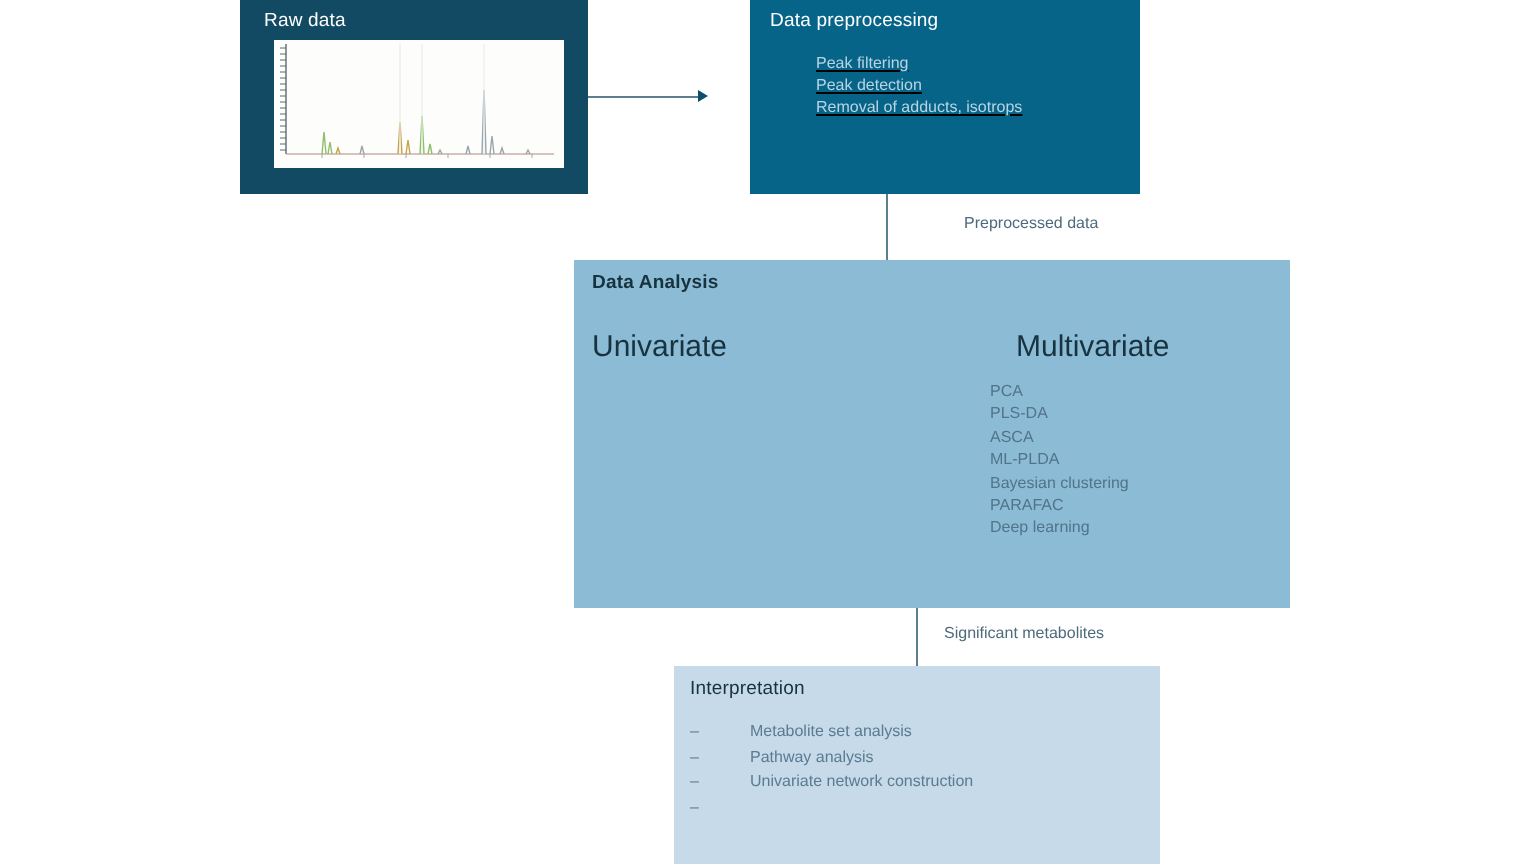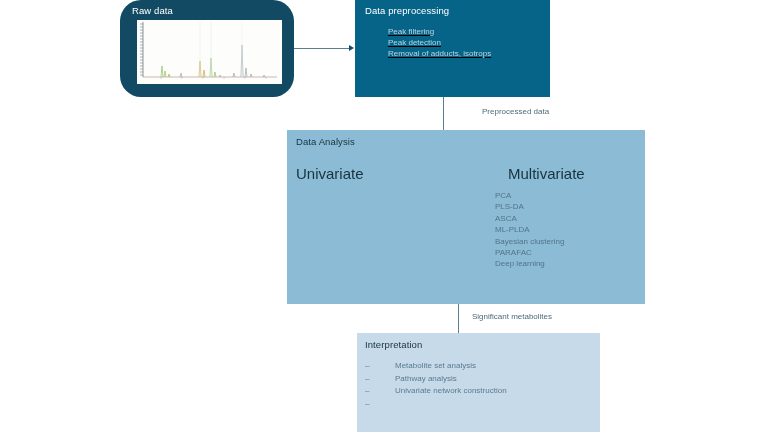--- a/index.html
+++ b/index.html
@@ -28,41 +28,40 @@
     white-space: nowrap;
   }
 
   
   #raw-data-box {
     left: 120px;
     top: 0px;
     width: 174px;
     height: 97px;
     background: #124a63;
-    border-radius: 21px;
   }
   #raw-data-box .box-title {
     left: 12px;
     top: 5px;
     color: #ffffff;
     font-size: 9.5px;
   }
   #spectrum-panel {
     position: absolute;
     left: 17px;
     top: 20px;
     width: 145px;
     height: 64px;
     background: #fdfdfb;
   }
   #spectrum-svg { display: block; }
 
   
   #preprocessing-box {
-    left: 355px;
+    left: 375px;
     top: 0px;
     width: 195px;
     height: 97px;
     background: #076489;
   }
   #preprocessing-box .box-title {
     left: 10px;
     top: 5px;
     color: #ffffff;
   }
@@ -87,20 +86,21 @@
     left: 287px;
     top: 130px;
     width: 358px;
     height: 174px;
     background: #8cbbd6;
   }
   #data-analysis-box .box-title {
     left: 9px;
     top: 6px;
     color: #17333f;
+    font-weight: bold;
   }
   .col-head {
     position: absolute;
     font-size: 15px;
     color: #17333f;
     white-space: nowrap;
   }
   #univariate-head { left: 9px; top: 35px; }
   #multivariate-head { left: 189px; top: 35px; margin-left: 32px; }
   .method-list {
@@ -118,21 +118,20 @@
   #univariate-list { left: 28px; top: 60px; }
   #multivariate-list { left: 208px; top: 60px; }
 
   
   #interpretation-box {
     left: 337px;
     top: 333px;
     width: 243px;
     height: 99px;
     background: #c6daea;
-    margin-left: 20px;
   }
   #interpretation-box .box-title {
     left: 8px;
     top: 6px;
     color: #17333f;
   }
   .interp-list {
     position: absolute;
     left: 8px;
     top: 27px;

